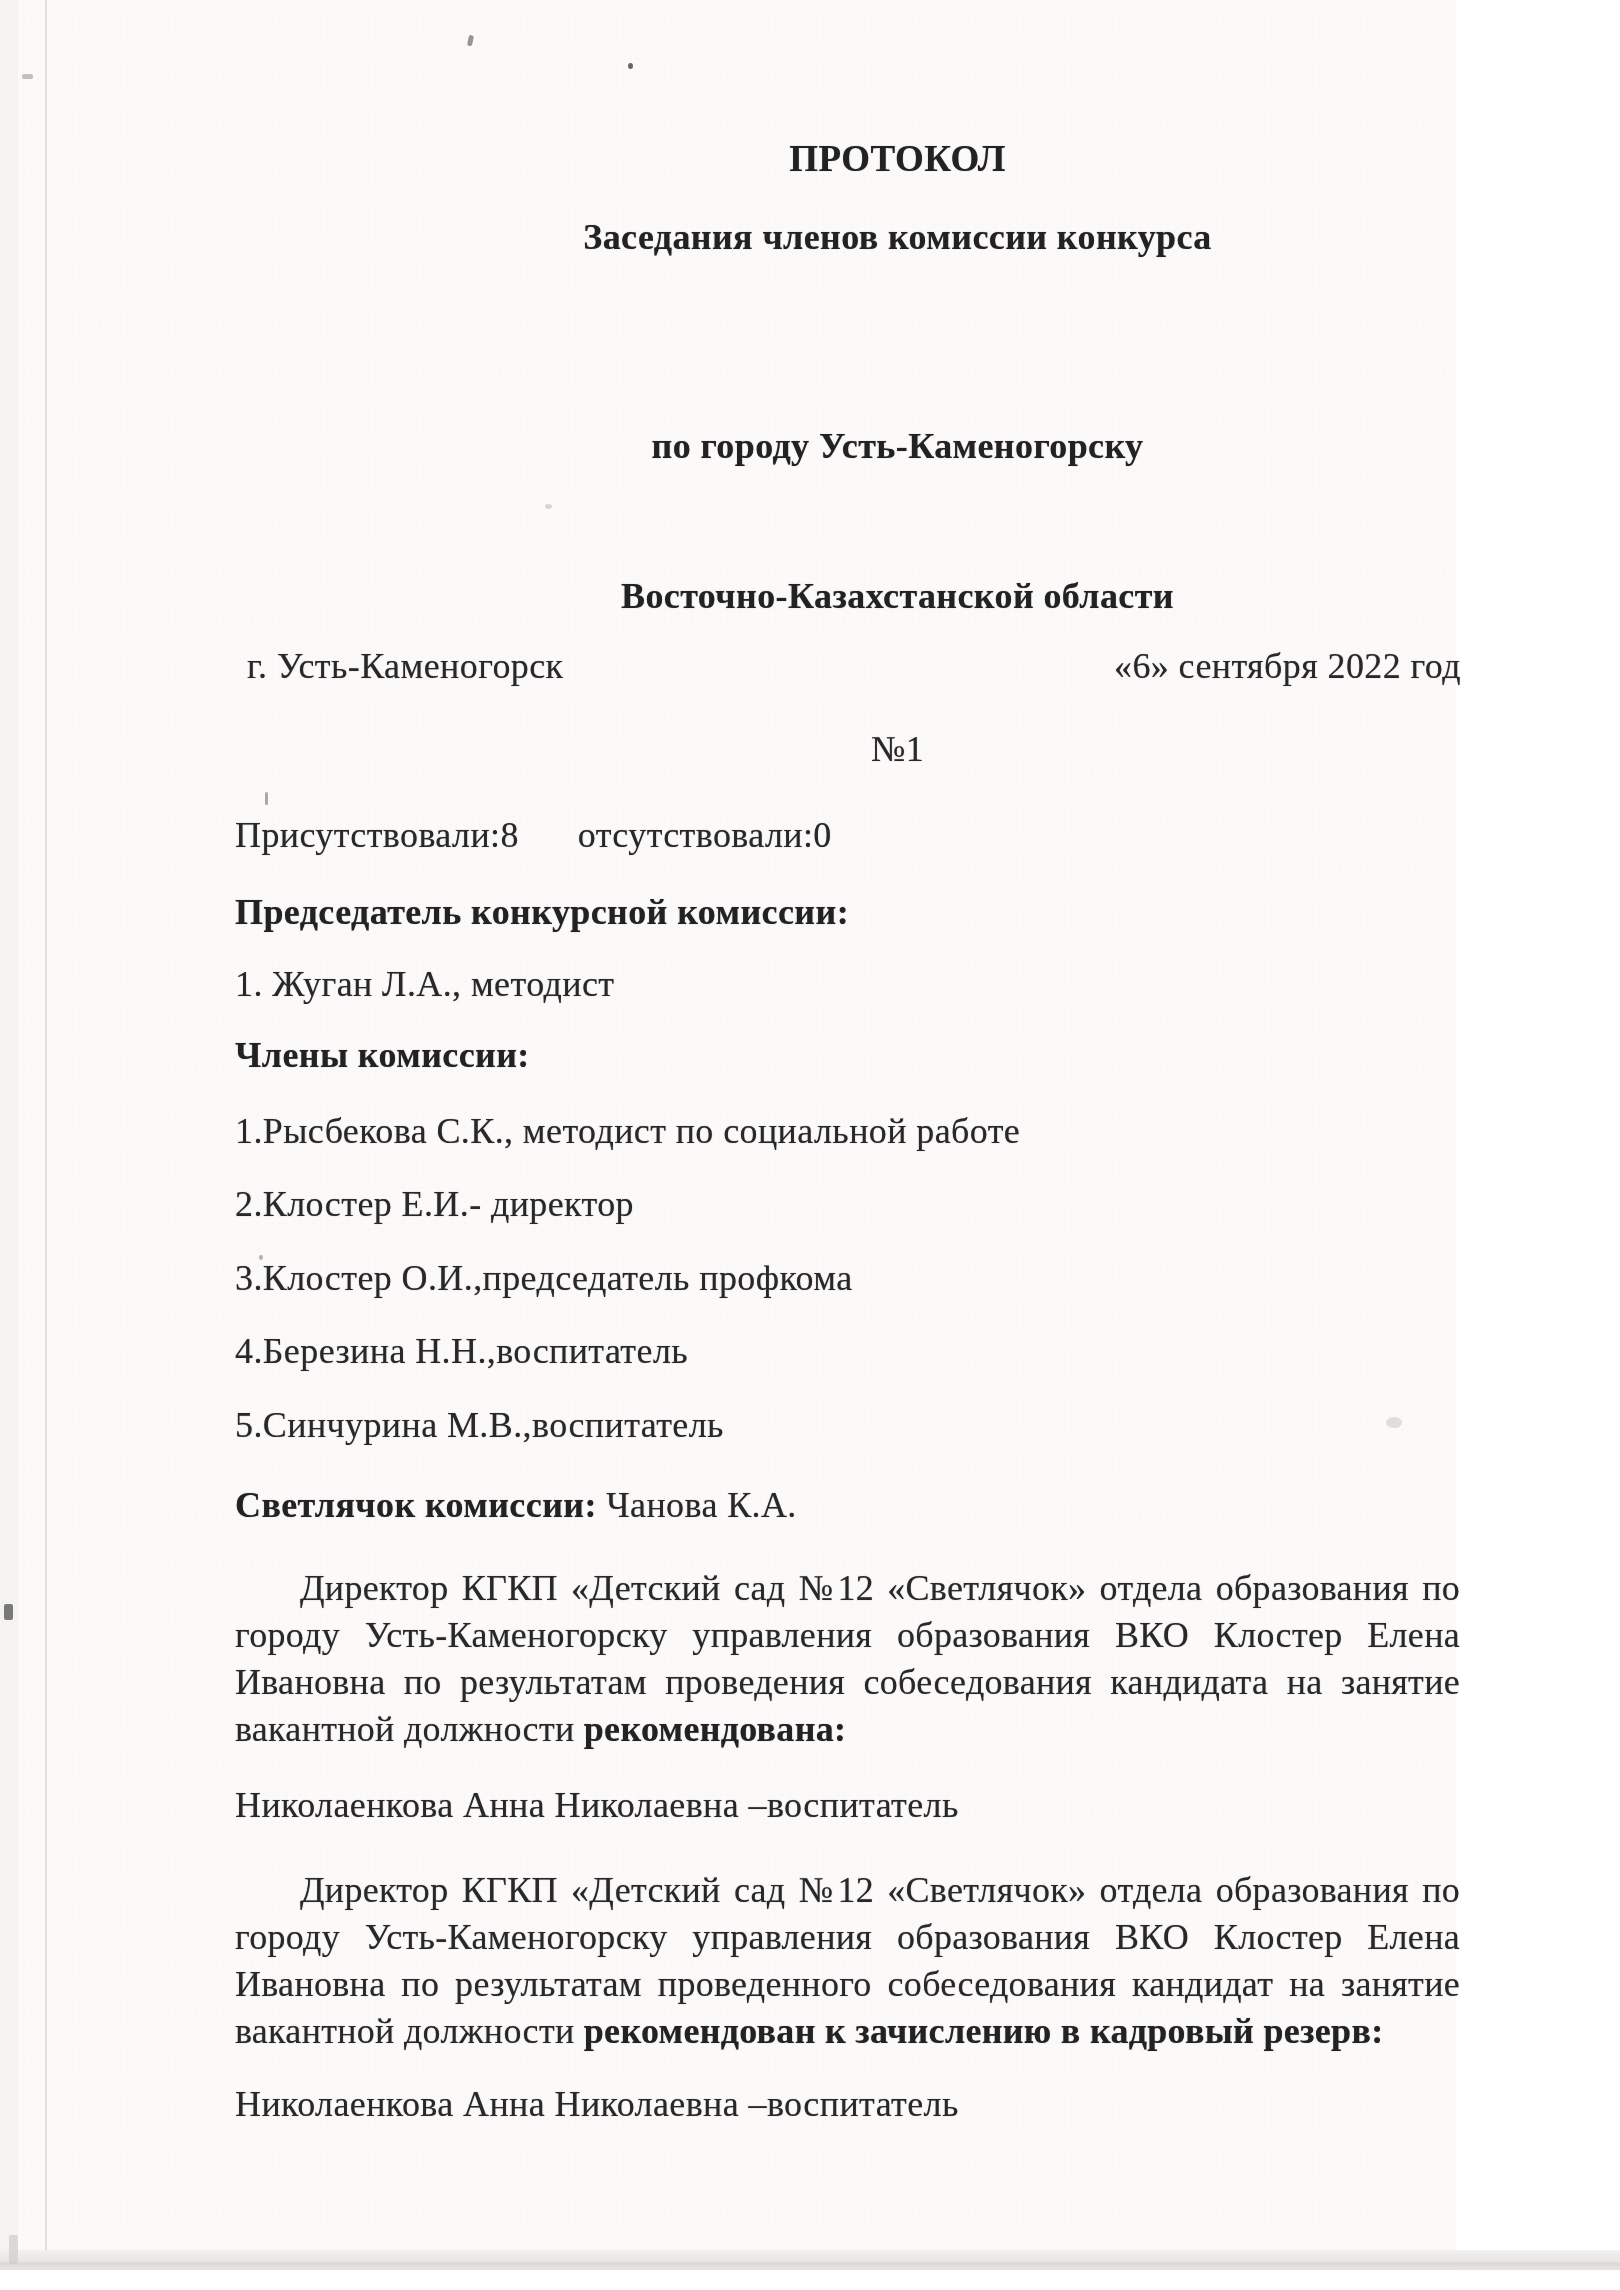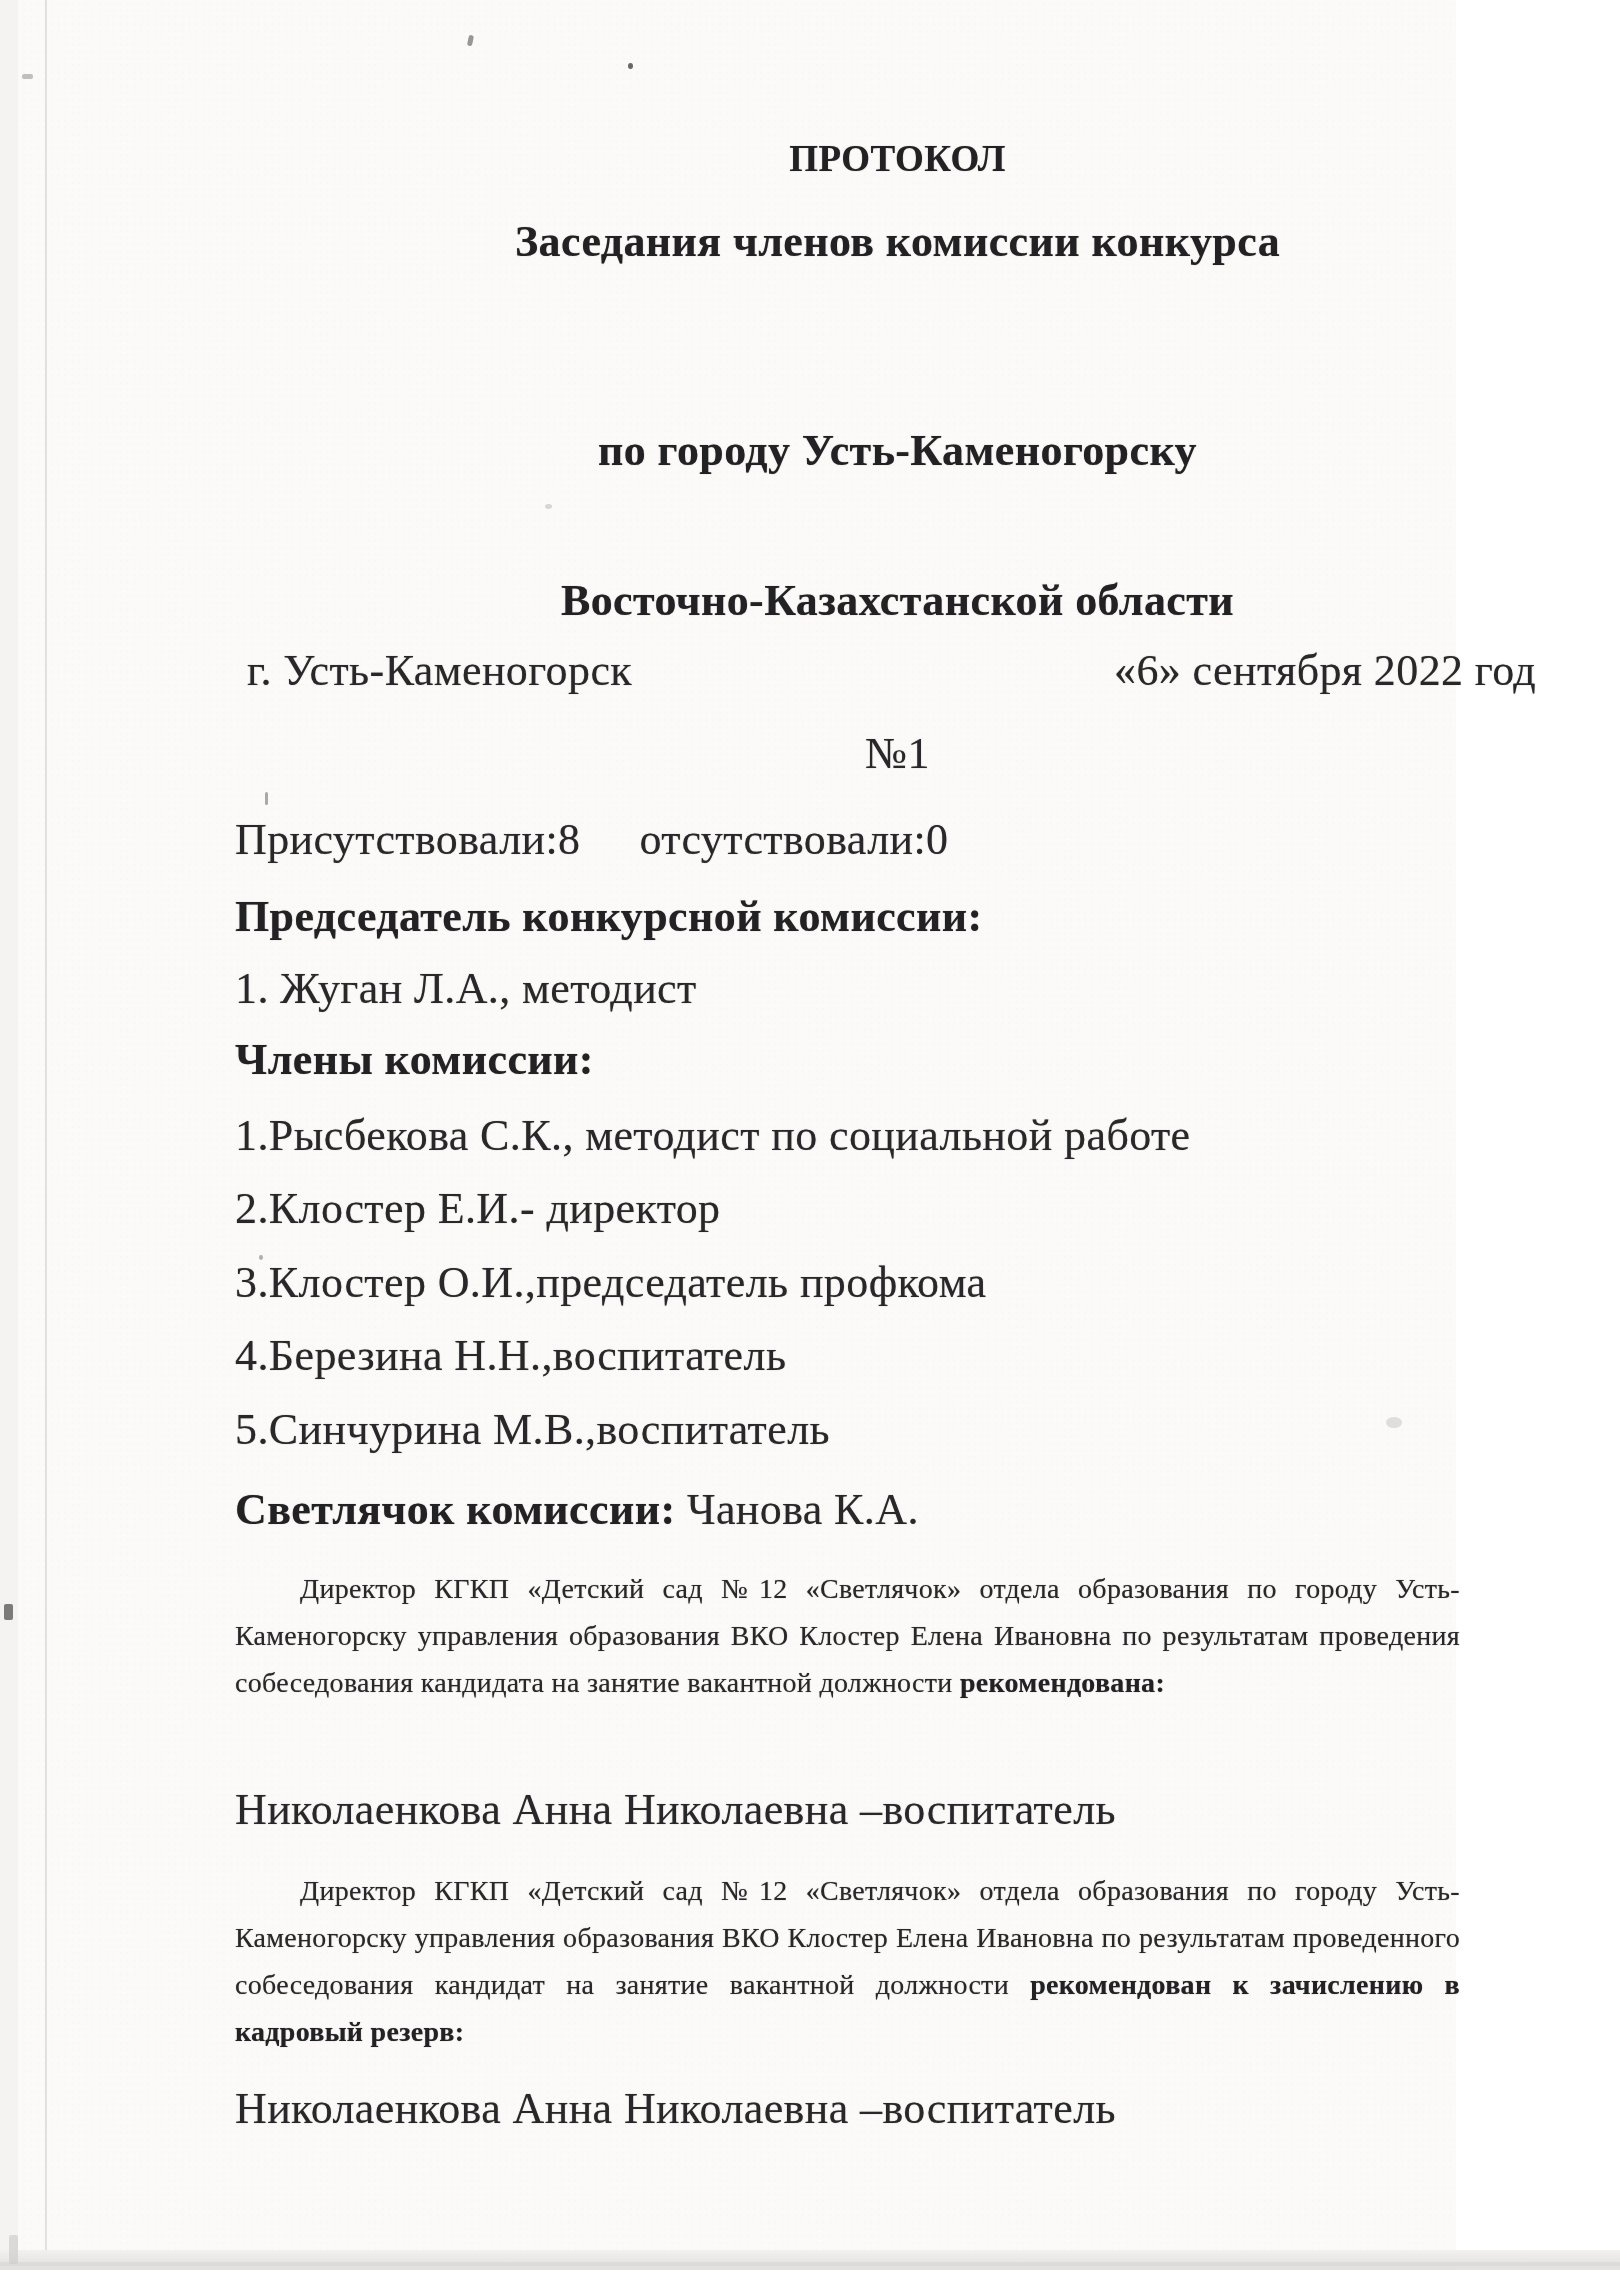--- a/index.html
+++ b/index.html
@@ -11,35 +11,35 @@
   }
   .page{
     position:absolute;left:0;top:0;width:1456px;height:2291px;
     background-color:#fbfaf8;
     background-image:radial-gradient(rgba(0,0,0,0.013) 1px, transparent 1px);
     background-size:6.9px 6.9px;
     color:#28282a;
   }
   .txt{
     position:absolute;
-    font-size:44px;
+    font-size:36px;
     letter-spacing:0.4px;
     color:#28282a;
     text-shadow:0 0 1px rgba(40,40,42,0.5);
     white-space:nowrap;
   }
   .c{ 
     left:235px;width:1325px;text-align:center;
   }
   .l{left:235px;}
   .bold{font-weight:700;color:#222224;}
   b{font-weight:700;color:#222224;}
   .para{
     position:absolute;left:235px;width:1225px;
-    font-size:28px;line-height:47px;letter-spacing:0.3px;
+    font-size:36px;line-height:47px;letter-spacing:0.3px;
     text-align:justify;text-indent:65px;
     text-shadow:0 0 1px rgba(40,40,42,0.5);
     white-space:normal;margin:0;
   }
   .gap{display:inline-block;width:59px;}
   
   .left-strip{position:absolute;left:0;top:0;width:17.6px;height:2266px;background:#f4f3f1;}
   .left-edge-line{position:absolute;left:45px;top:0;width:2px;height:2260px;background:rgba(150,150,145,0.25);}
   .bottom-band{position:absolute;left:0;top:2250px;width:1620px;height:15.7px;background:linear-gradient(180deg,#f2f1ef,#e3e2e0);}
   .bottom-edge{position:absolute;left:0;top:2262px;width:1620px;height:7.8px;background:#d9d8d5;opacity:.75;}

